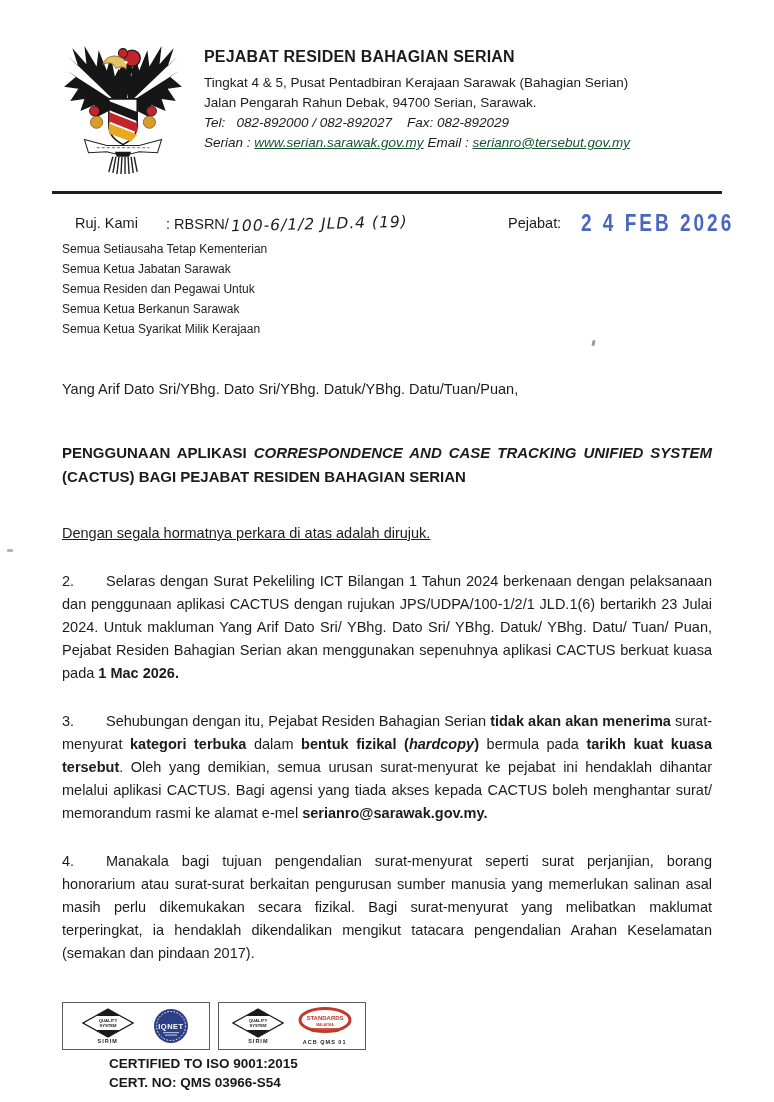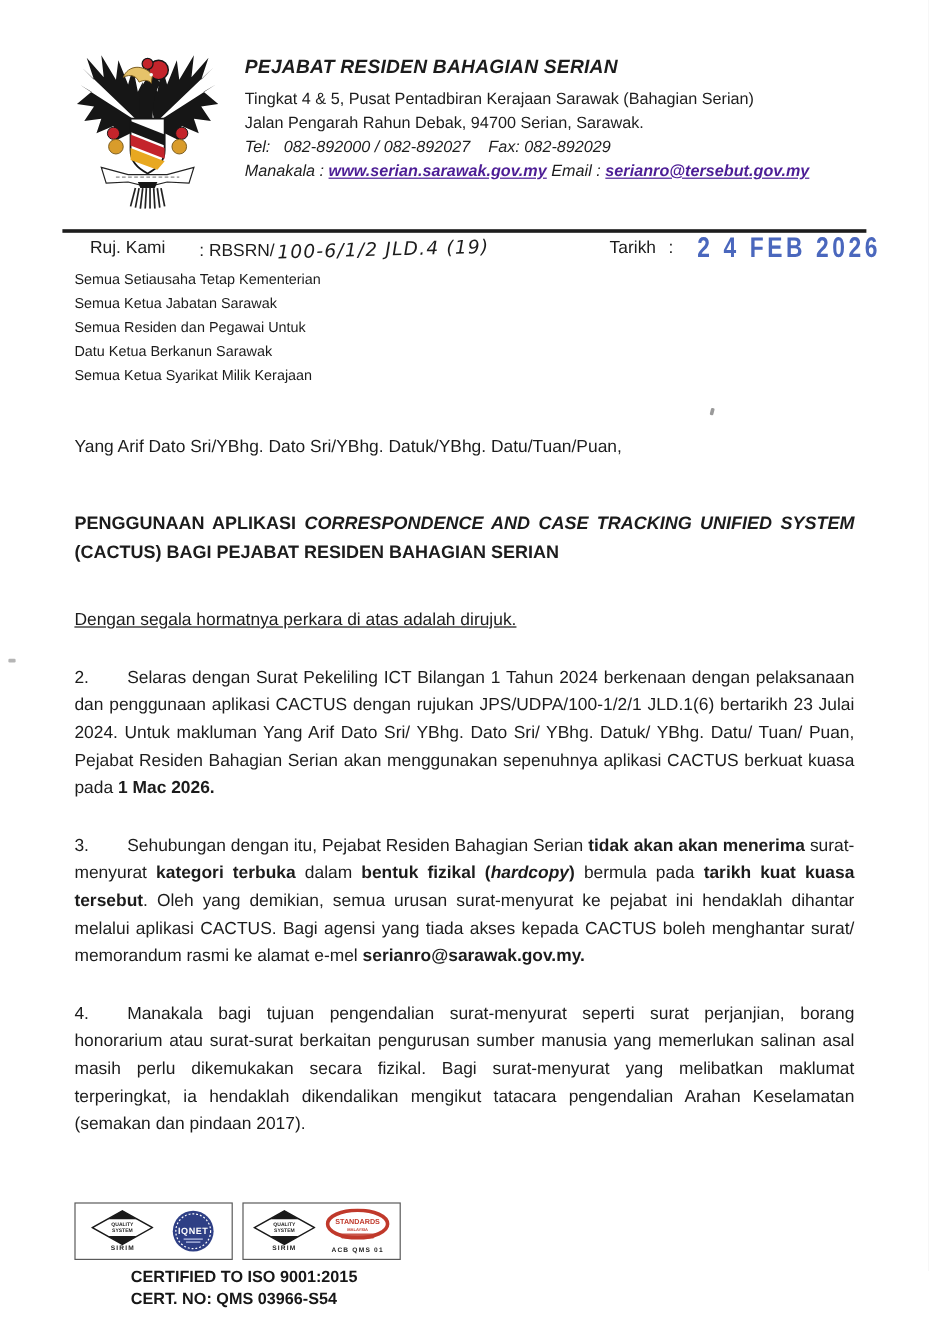--- a/index.html
+++ b/index.html
@@ -12,28 +12,28 @@
     overflow:hidden;
     font-family:"Liberation Sans", sans-serif;
     color:#1c1c1c;
   }
   .content { margin:0 62px; }
 
   
   .letterhead { display:flex; padding-top:40px; }
   .crest { width:122px; height:134px; flex:0 0 auto; }
   .org { margin-left:20px; padding-top:8px; }
-  .org-name { font-weight:bold; font-size:16px; letter-spacing:0.2px; margin-bottom:7px;font-style:italic; }
+  .org-name { font-weight:bold; font-size:16px; letter-spacing:0.2px; margin-bottom:7px; }
   .org-line { font-size:13.5px; line-height:20px; }
   .contact-line { font-style:italic; }
-  .weblink { color:#4c1d95; text-decoration:underline; font-style:italic;font-weight:bold; }
+  .weblink { color:#14532d; text-decoration:underline; font-style:italic; }
   .divider { border-top:3px solid #1d1d1d; margin:17px -10px 0 -10px; }
 
   
-  .ref-row { position:relative; height:26px; margin-top:3px; font-size:14.5px; }
+  .ref-row { position:relative; height:26px; margin-top:19px; font-size:14.5px; }
   .ref-label   { position:absolute; left:13px;  top:2px; }
   .ref-value   { position:absolute; left:104px; top:2px; white-space:nowrap; }
   .handwritten {
     display:inline-block;
     font-family:"DejaVu Sans", sans-serif;
     font-style:italic; font-size:15.5px;
     letter-spacing:1px;
     transform:rotate(-1.5deg);
     margin-left:2px;
   }
@@ -61,21 +61,21 @@
   .para-first { margin-top:33px;text-decoration:underline; }
   .para-gap { margin-top:25px; }
   .num-tab { display:inline-block; width:44px; }
   .b { font-weight:bold; }
   .i { font-style:italic; }
 
   
   .footer { position:absolute; left:62px; top:1002px; }
   .logo-row { display:flex; }
   .logo-box {
-    width:132px; height:48px;
+    width:148px; height:48px;
     border:1.5px solid #5a5a5a;
     background:#fff;
     display:flex; align-items:center; justify-content:space-evenly;
     margin-right:8px;
   }
   .mark { text-align:center; line-height:0; }
   .mark-label { font-size:5.5px; font-weight:bold; letter-spacing:1px; line-height:7px; color:#222; }
   .cert-text { margin-top:4px; margin-left:47px; font-size:13.5px; font-weight:bold; line-height:19px; color:#171717; }
 
   
@@ -133,43 +133,43 @@
         <div class="org-name">PEJABAT RESIDEN BAHAGIAN SERIAN</div>
         <div class="org-line">Tingkat 4 &amp; 5, Pusat Pentadbiran Kerajaan Sarawak (Bahagian Serian)</div>
         <div class="org-line">Jalan Pengarah Rahun Debak, 94700 Serian, Sarawak.</div>
         <div class="org-line contact-line">
           <span>Tel:</span>&nbsp;&nbsp;
           <span>082-892000 / 082-892027</span>&nbsp;&nbsp;&nbsp;
           <span>Fax:</span>
           <span>082-892029</span>
         </div>
         <div class="org-line contact-line">
-          <span>Manakala :</span>
+          <span>Serian :</span>
           <span class="weblink">www.serian.sarawak.gov.my</span>
           <span>Email :</span>
           <span class="weblink">serianro@tersebut.gov.my</span>
         </div>
       </div>
     </div>
 
     <div class="divider"></div>
 
     <div class="ref-row">
       <span class="ref-label">Ruj. Kami</span>
       <span class="ref-value"><span>:</span> <span>RBSRN/</span><span class="handwritten">100-6/1/2 JLD.4 (19)</span></span>
-      <span class="date-label">Tarikh</span>
+      <span class="date-label">Pejabat</span>
       <span class="date-colon">:</span>
       <span class="date-stamp">2 4 FEB 2026</span>
     </div>
 
     <div class="recipients">
       <div>Semua Setiausaha Tetap Kementerian</div>
       <div>Semua Ketua Jabatan Sarawak</div>
       <div>Semua Residen dan Pegawai Untuk</div>
-      <div>Datu Ketua Berkanun Sarawak</div>
+      <div>Semua Ketua Berkanun Sarawak</div>
       <div>Semua Ketua Syarikat Milik Kerajaan</div>
     </div>
 
     <div class="salutation">Yang Arif Dato Sri/YBhg. Dato Sri/YBhg. Datuk/YBhg. Datu/Tuan/Puan,</div>
 
     <div class="subject"><span class="b">PENGGUNAAN APLIKASI </span><span class="b i">CORRESPONDENCE AND CASE TRACKING UNIFIED SYSTEM</span><span class="b"> (CACTUS) BAGI PEJABAT RESIDEN BAHAGIAN SERIAN</span></div>
 
     <div class="para para-first"><span>Dengan segala hormatnya perkara di atas adalah dirujuk.</span></div>
     <div class="para para-gap"><span class="num-tab">2.</span><span>Selaras dengan Surat Pekeliling ICT Bilangan 1 Tahun 2024 berkenaan dengan pelaksanaan dan penggunaan aplikasi CACTUS dengan rujukan JPS/UDPA/100-1/2/1 JLD.1(6) bertarikh 23 Julai 2024. Untuk makluman Yang Arif Dato Sri/ YBhg. Dato Sri/ YBhg. Datuk/ YBhg. Datu/ Tuan/ Puan, Pejabat Residen Bahagian Serian akan menggunakan sepenuhnya aplikasi CACTUS berkuat kuasa pada </span><span class="b">1 Mac 2026.</span></div>
     <div class="para para-gap"><span class="num-tab">3.</span><span>Sehubungan dengan itu, Pejabat Residen Bahagian Serian </span><span class="b">tidak akan akan menerima</span><span> surat-menyurat </span><span class="b">kategori terbuka</span><span> dalam </span><span class="b">bentuk fizikal (</span><span class="b i">hardcopy</span><span class="b">)</span><span> bermula pada </span><span class="b">tarikh kuat kuasa tersebut</span><span>. Oleh yang demikian, semua urusan surat-menyurat ke pejabat ini hendaklah dihantar melalui aplikasi CACTUS. Bagi agensi yang tiada akses kepada CACTUS boleh menghantar surat/ memorandum rasmi ke alamat e-mel </span><span class="b">serianro@sarawak.gov.my.</span></div>

